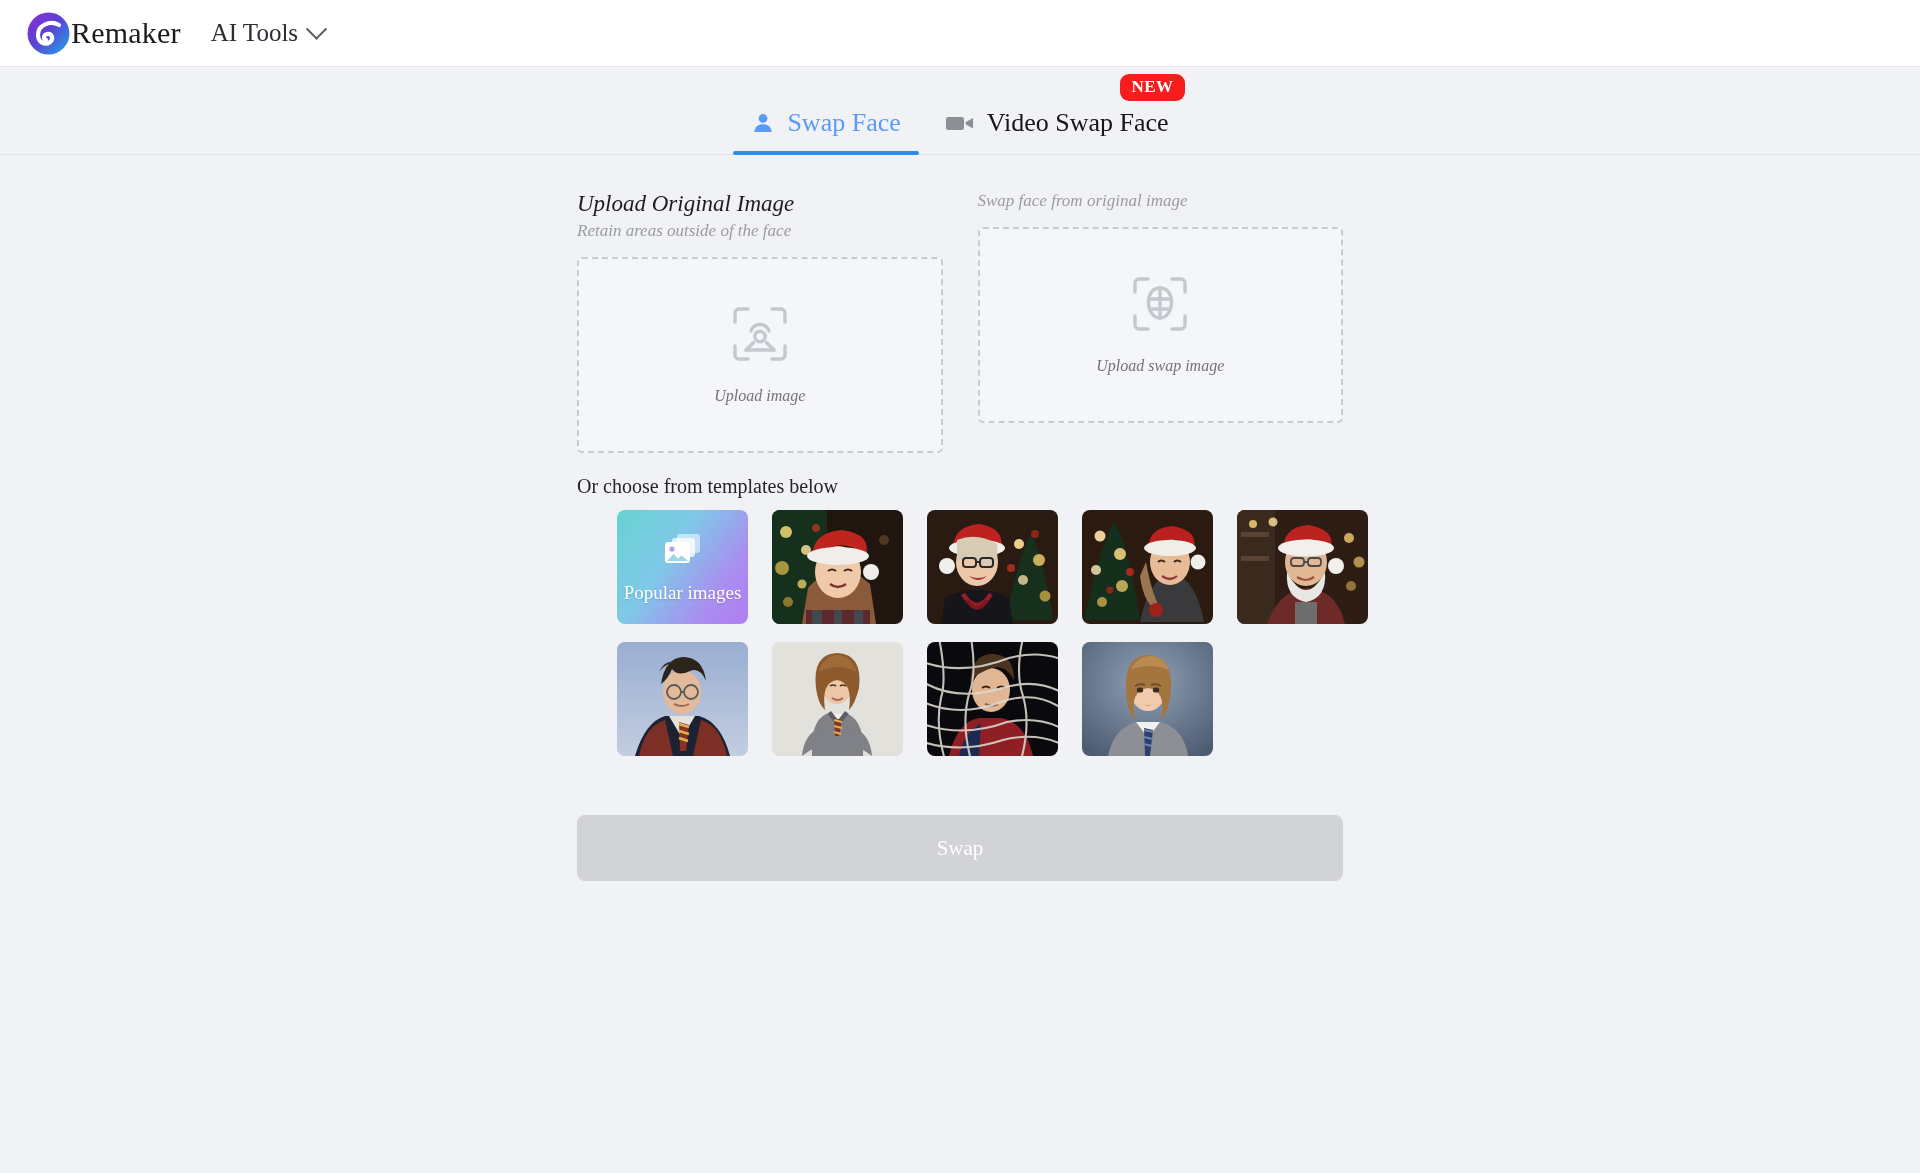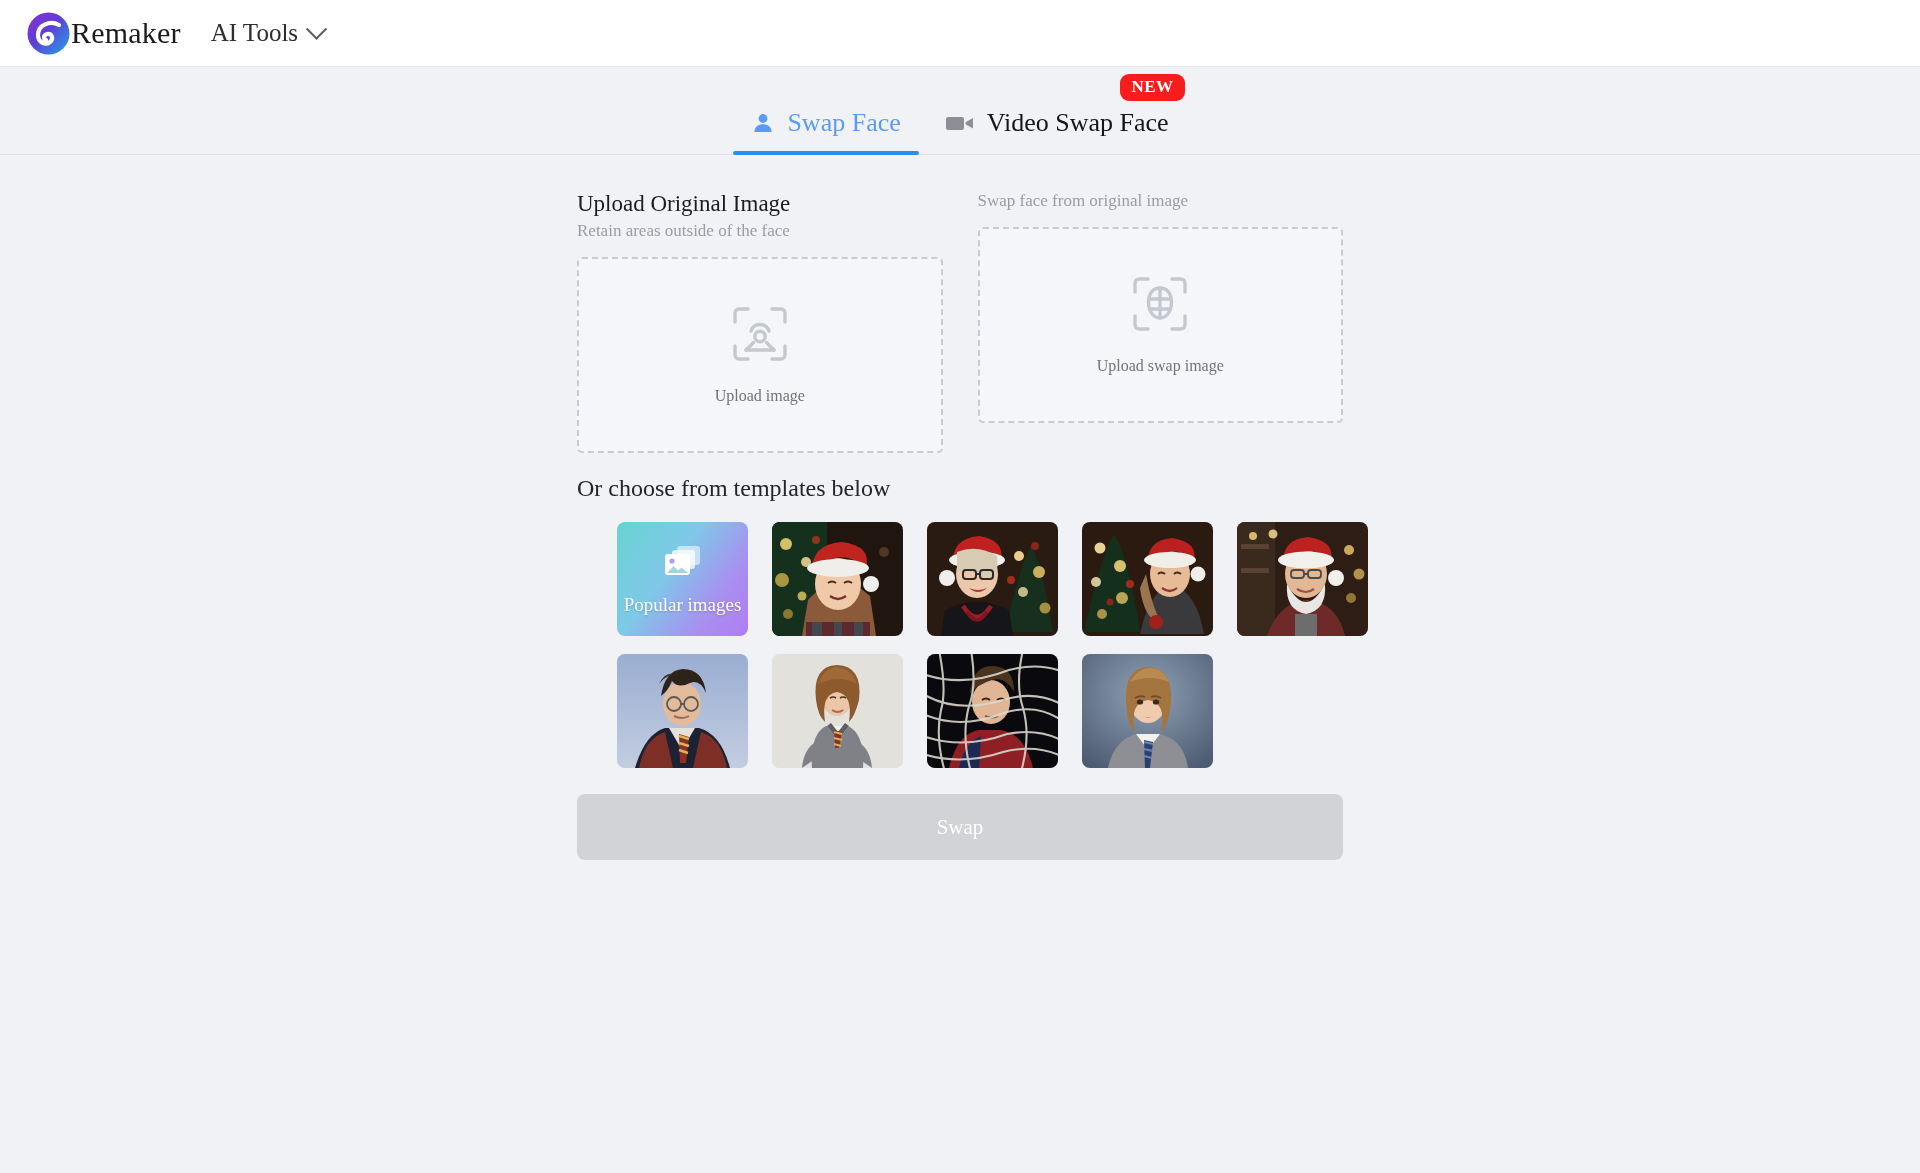--- a/index.html
+++ b/index.html
@@ -81,40 +81,40 @@
     border-radius: 9px;
     letter-spacing: .5px;
     line-height: 1.15;
   }
 
   
   .main { padding-top: 36px; }
   .canvas { width: 766px; margin: 0 auto; }
 
   .upload-row { display: flex; gap: 35px; }
-  .upload-col { width: 366px; }
+  .upload-col { width: 366px; font-style: italic; }
   .up-title { font-size: 23px; color: #1b1b20; margin-bottom: 4px; }
   .up-sub   { font-size: 17px; color: #9b9ba4; margin-bottom: 16px; }
 
   .dropzone {
     height: 196px;
     border: 2px dashed #c9cbd2;
     border-radius: 5px;
     background: #f5f6f9;
     display: flex; flex-direction: column;
     align-items: center; justify-content: center;
     gap: 20px;
     cursor: pointer;
   }
   .dz-label { font-size: 16px; color: #737373; }
 
   .templates-label {
-    font-size: 24px;
+    font-size: 20px;
     color: #24242a;
-    margin: 22px 0 20px 0;
+    margin: 22px 0 12px 0;
   }
   .grid {
     display: grid;
     grid-template-columns: repeat(5, 131px);
     gap: 18px 24px;
     margin-left: 40px;
   }
   .tile {
     width: 131px; height: 114px;
     border-radius: 8px;
@@ -142,21 +142,21 @@
     border: 2px solid #3da0f7;
     display: flex; flex-direction: column;
     align-items: center; justify-content: center;
     gap: 9px;
   }
   .more-label { color: #3da0f7; font-size: 19px; }
 
   .thumb { width: 100%; height: 100%; position: relative; }
 
   .swap-btn {
-    margin-top: 26px;
+    margin-top: 59px;
     height: 66px;
     width: 766px;
     border-radius: 8px;
     background: #d2d3d6;
     color: #ffffff;
     font-size: 21px;
     display: flex; align-items: center; justify-content: center;
     cursor: not-allowed;
     user-select: none;
   }

